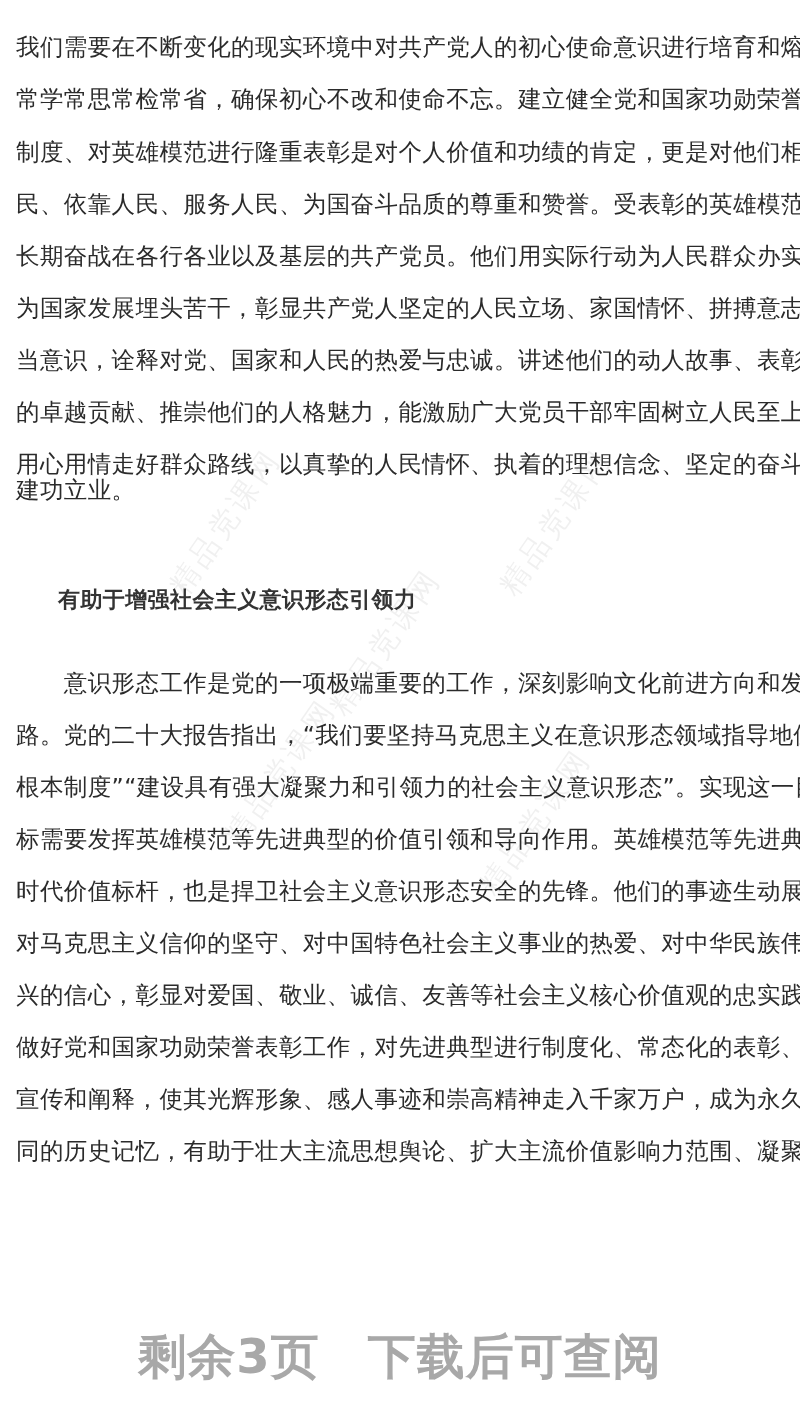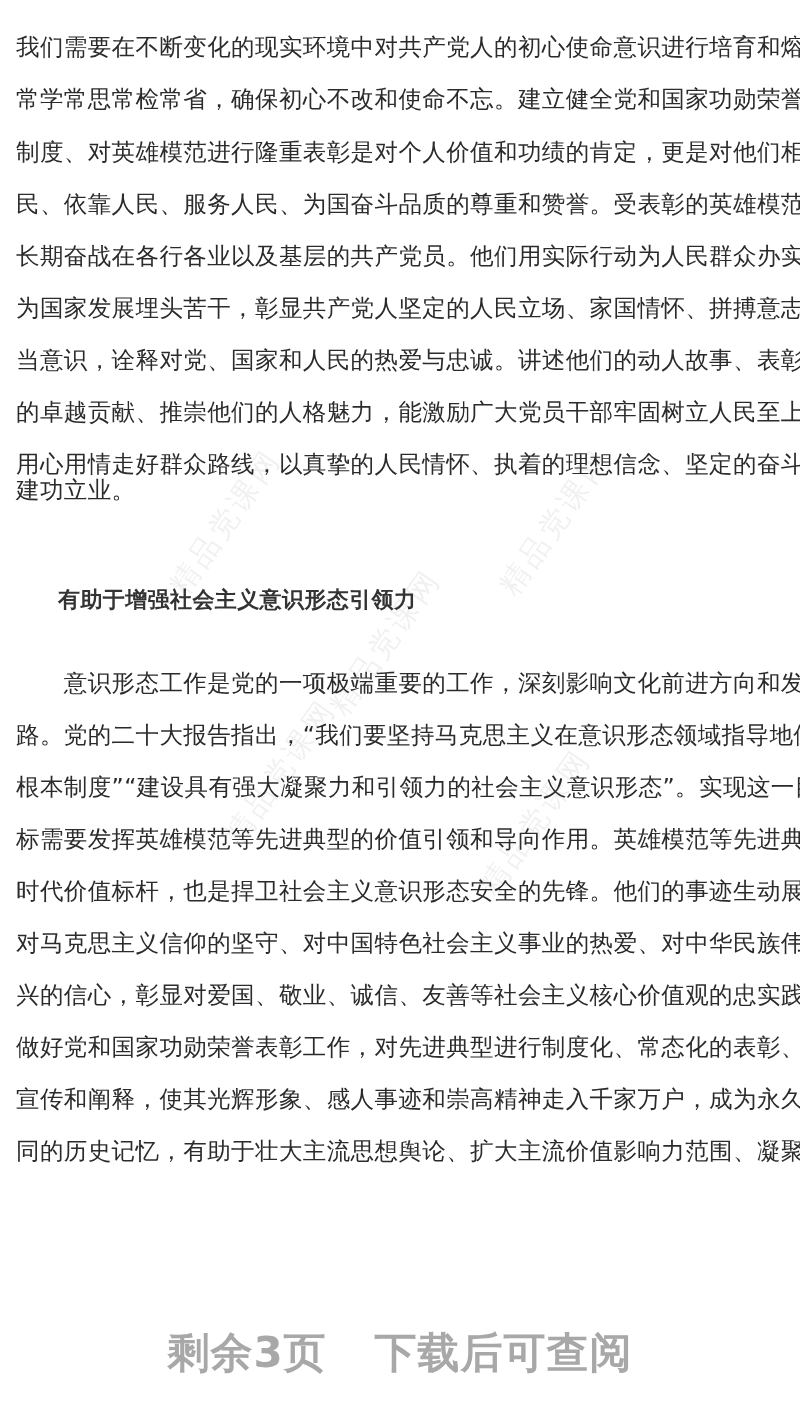--- a/index.html
+++ b/index.html
@@ -6,21 +6,21 @@
   body { width: 800px; height: 1425px; position: relative; overflow: hidden;
          font-family: "DejaVu Sans", "Liberation Sans", sans-serif; color: #2b2b2b; }
   .page { position: absolute; left: 0; top: 0; width: 800px; height: 1425px; }
   .line { position: absolute; left: 16px; width: 770px; font-size: 23.5px; line-height: 30px;
           white-space: nowrap; letter-spacing: 0.4px; }
   .heading { font-weight: bold; color: #333; font-size: 22px; left: 58px; }
   .watermark { position: absolute; font-size: 30px; color: rgba(0,0,0,0.06);
                transform: rotate(-55deg); transform-origin: left top; white-space: nowrap;
                letter-spacing: 4px; pointer-events: none; }
   .footer { position: absolute; left: 0; width: 800px; top: 1325px; text-align: center;
-            font-size: 42px; font-weight: bold; color: #a8a8a8; letter-spacing: 1px; }
+            font-size: 48px; font-weight: bold; color: #a8a8a8; letter-spacing: 1px; }
   .footer span { display: inline-block; }
   .footer .gap { width: 48px; }
 </style>
 </head>
 <body>
 
 <div class="page">
 
   <div class="watermark" style="left:160px; top:580px;">精品党课网</div>
   <div class="watermark" style="left:490px; top:580px;">精品党课网</div>

